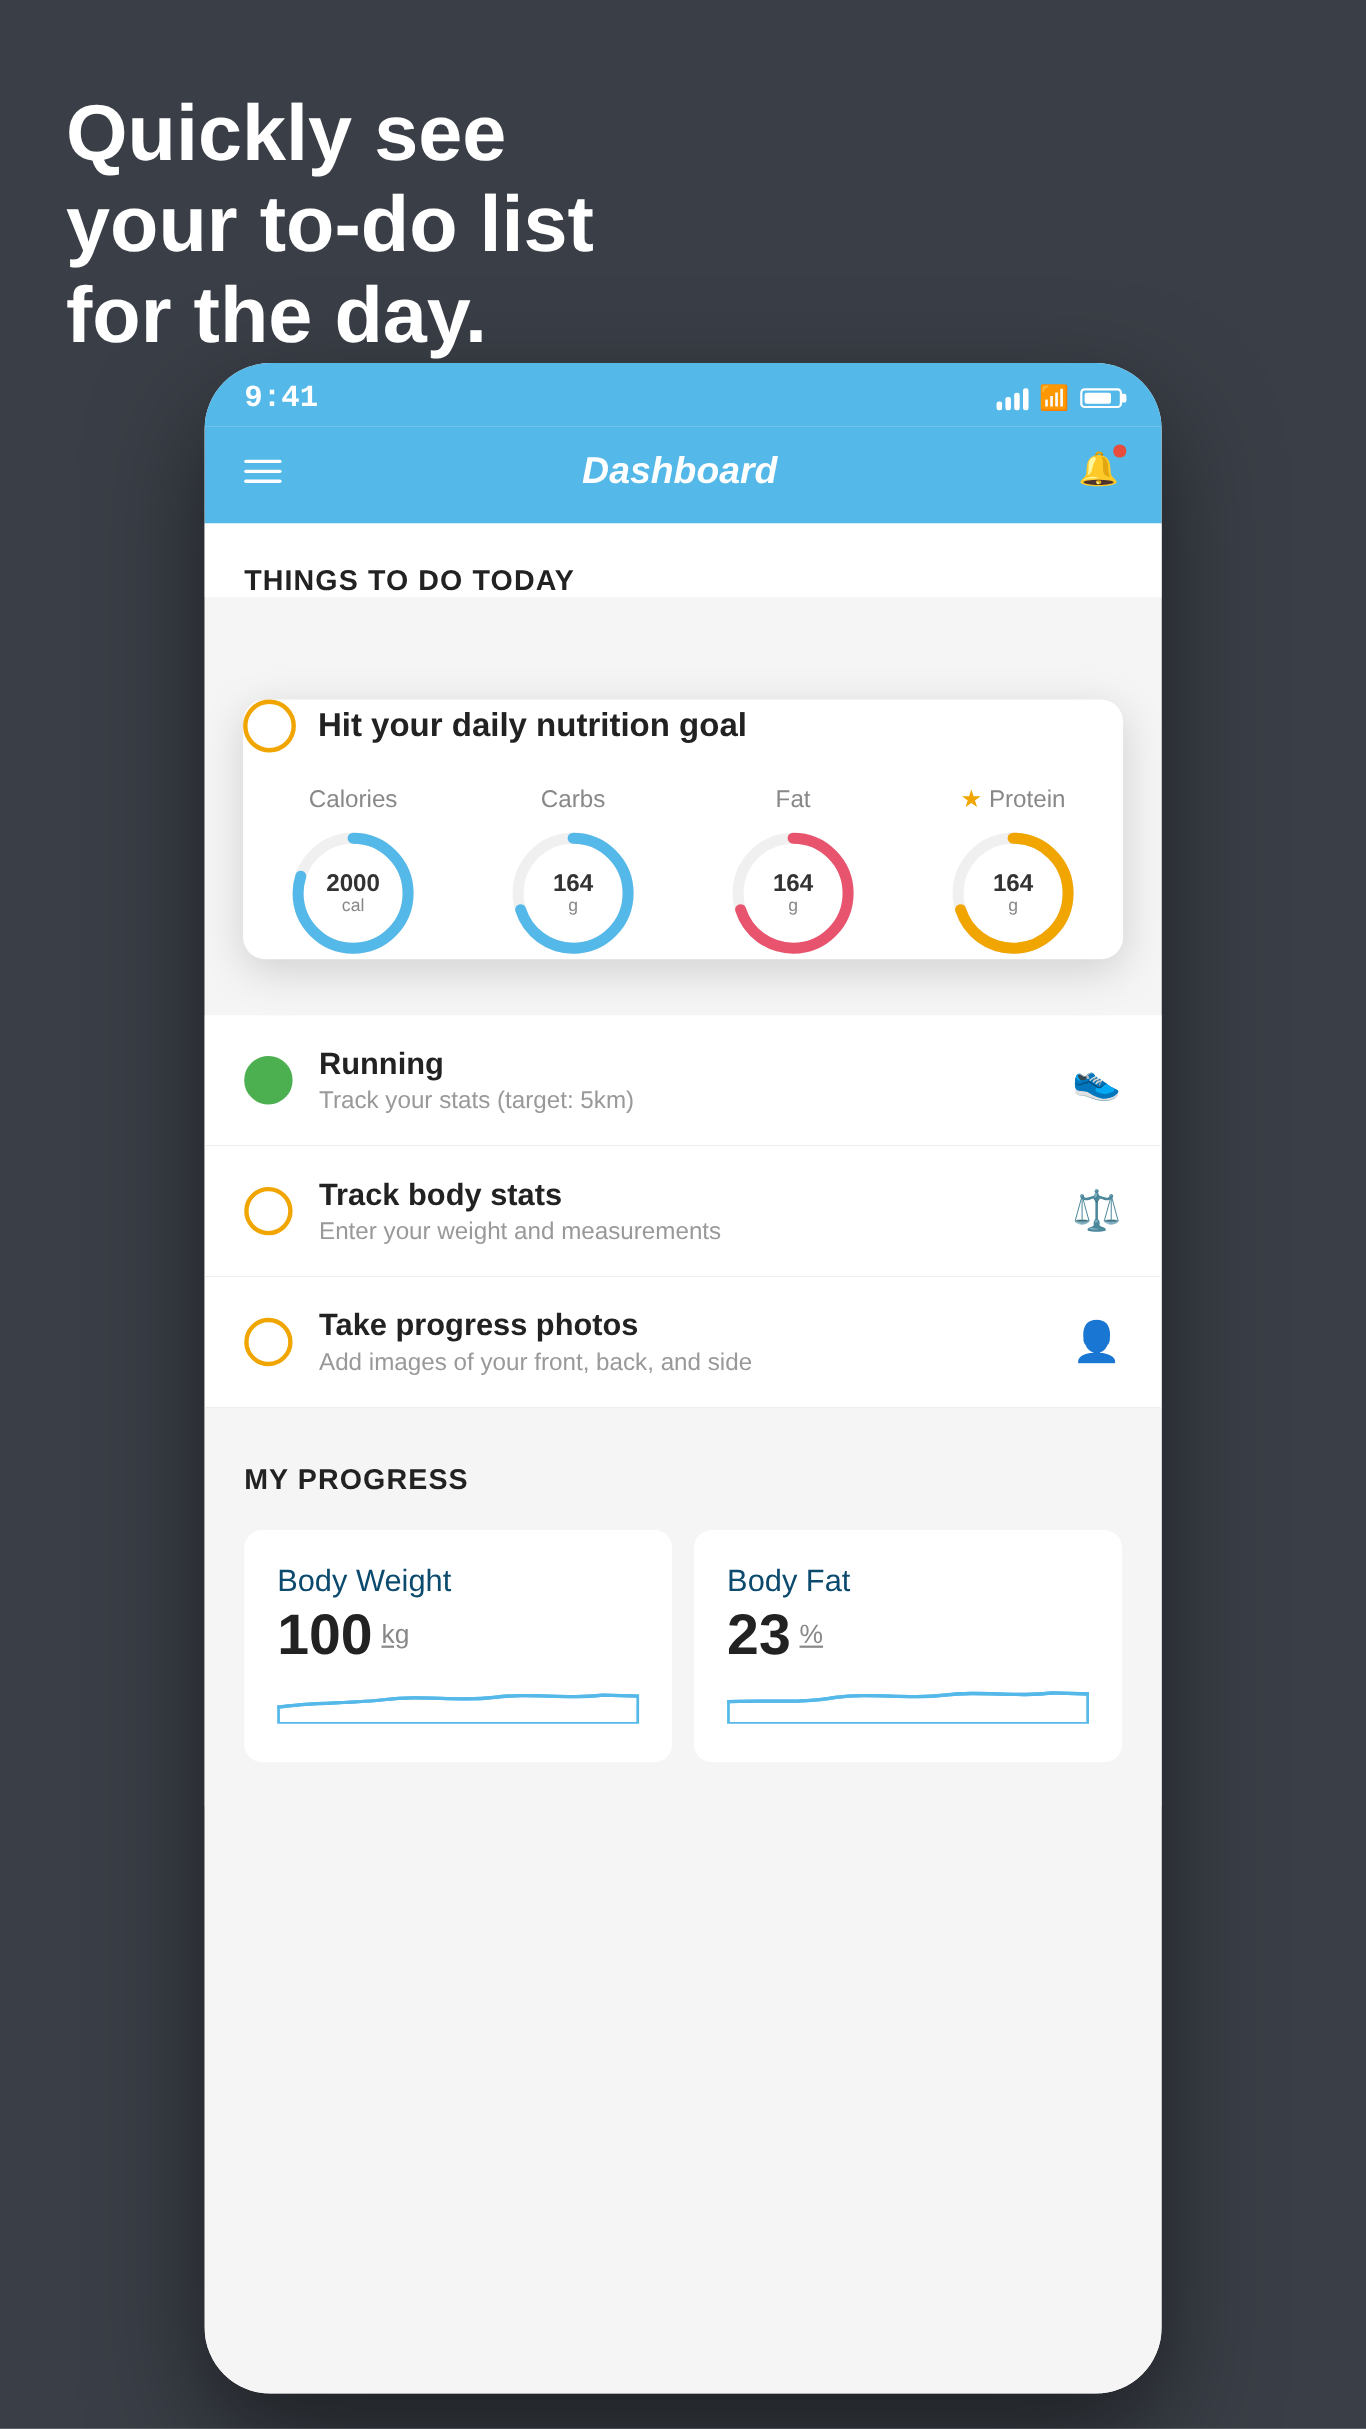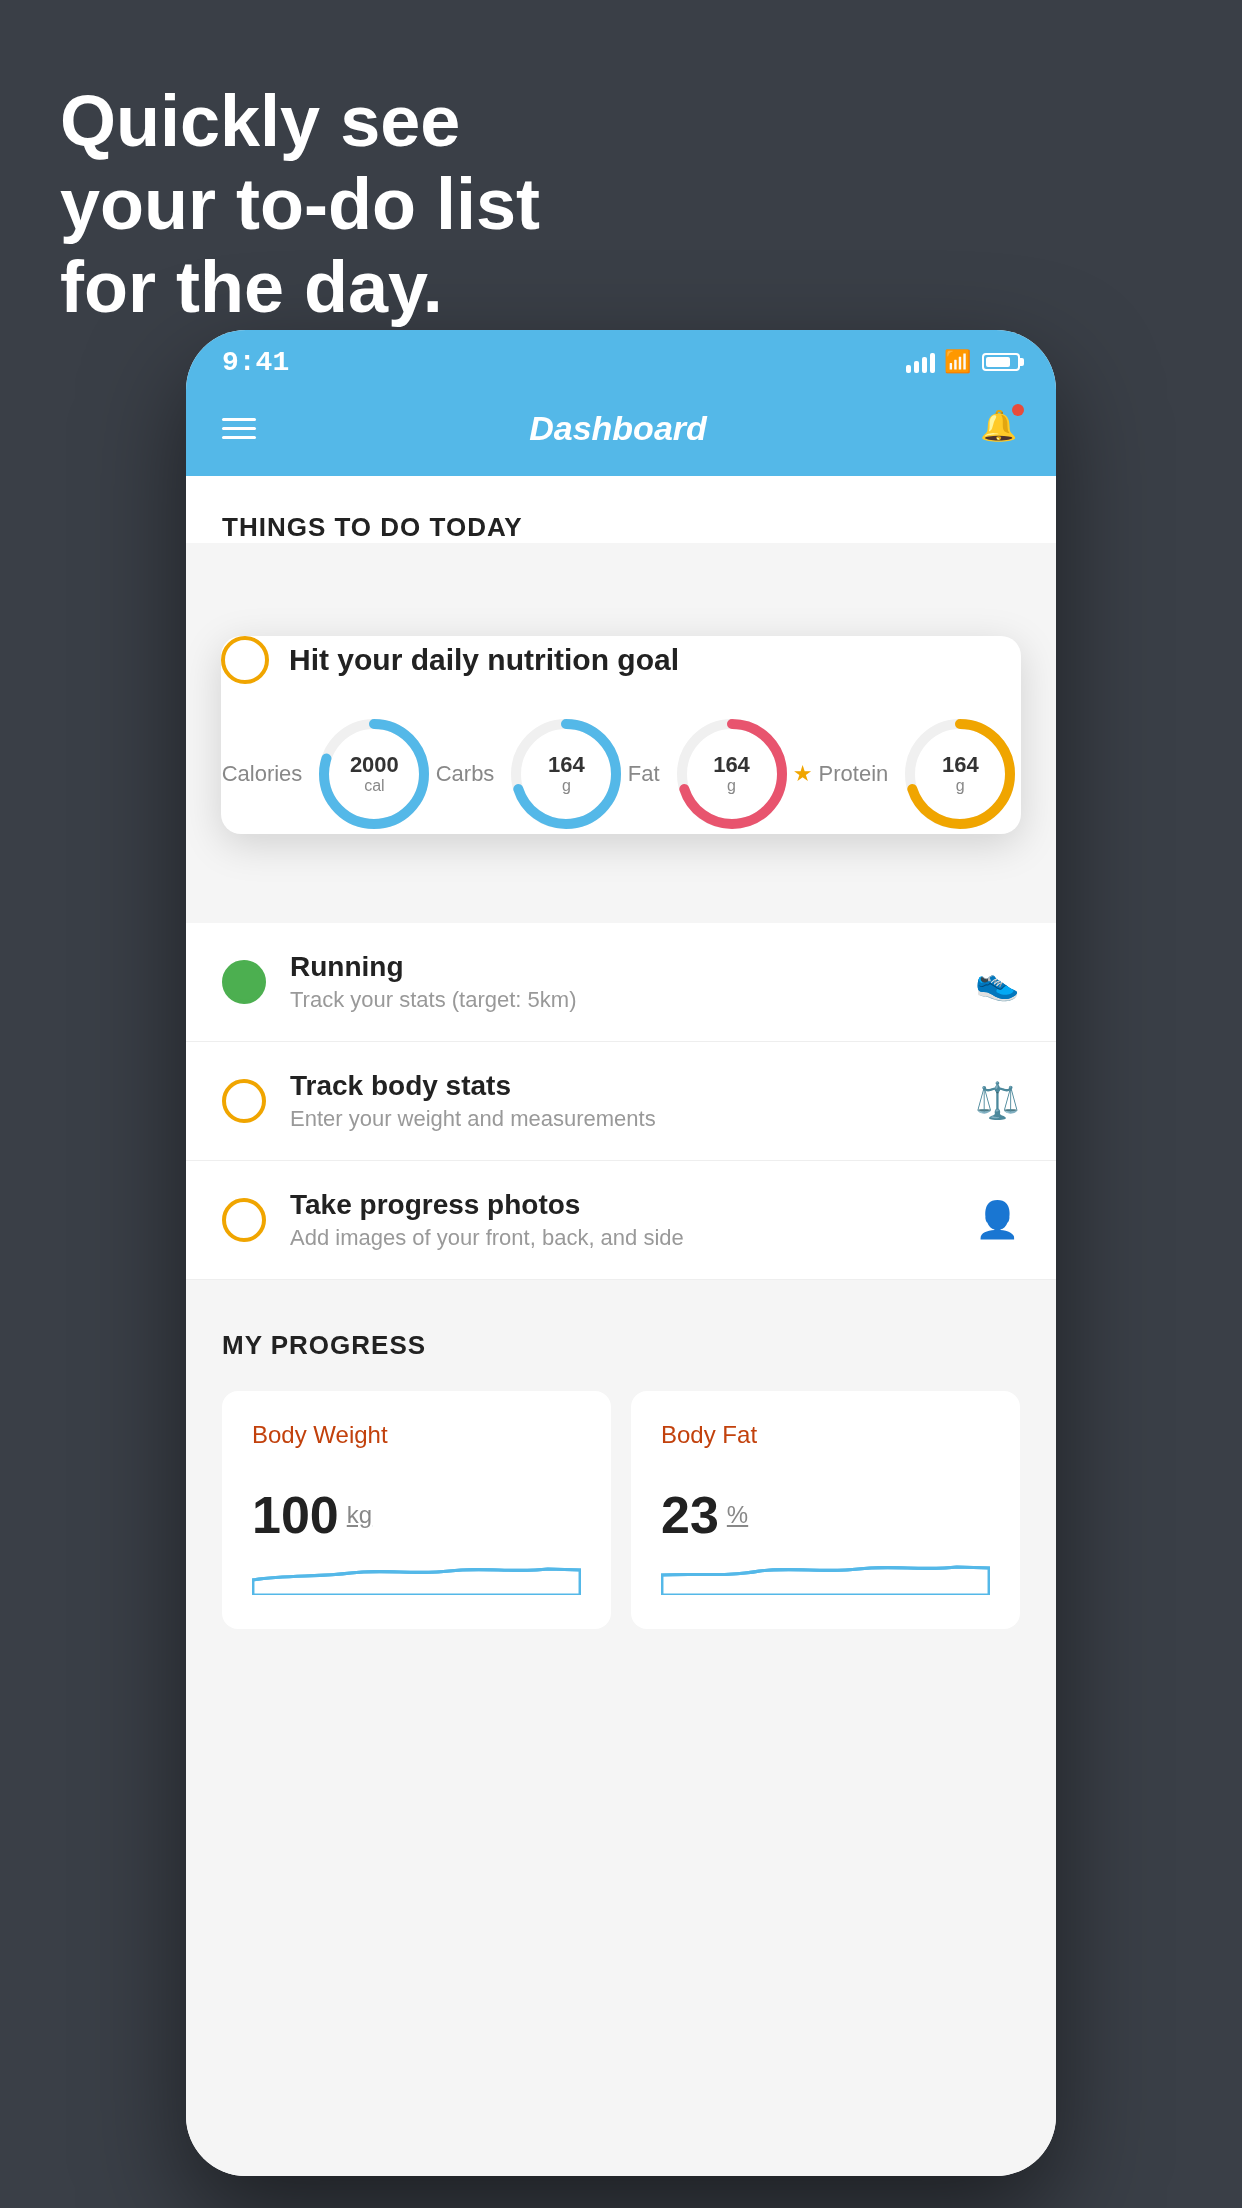--- a/index.html
+++ b/index.html
@@ -213,21 +213,21 @@
     }
 
     .nutrition-rings {
       display: flex;
       justify-content: space-around;
       align-items: flex-start;
     }
 
     .ring-item {
       display: flex;
-      flex-direction: row;
+      flex-direction: column;
       align-items: center;
       gap: 12px;
     }
 
     .ring-label {
       font-size: 22px;
       color: #888;
     }
 
     .ring-label.star {
@@ -357,23 +357,23 @@
 
     .progress-card {
       flex: 1;
       background: #fff;
       border-radius: 16px;
       padding: 30px;
       overflow: hidden;
     }
 
     .progress-card-title {
-      font-size: 24px;
-      color: #c2410c;
-      margin-bottom: 36px;
+      font-size: 28px;
+      color: #0c4a6e;
+      margin-bottom: 4px;
     }
 
     .progress-value {
       display: flex;
       align-items: center;
       gap: 8px;
     }
 
     .progress-number {
       font-size: 52px;

